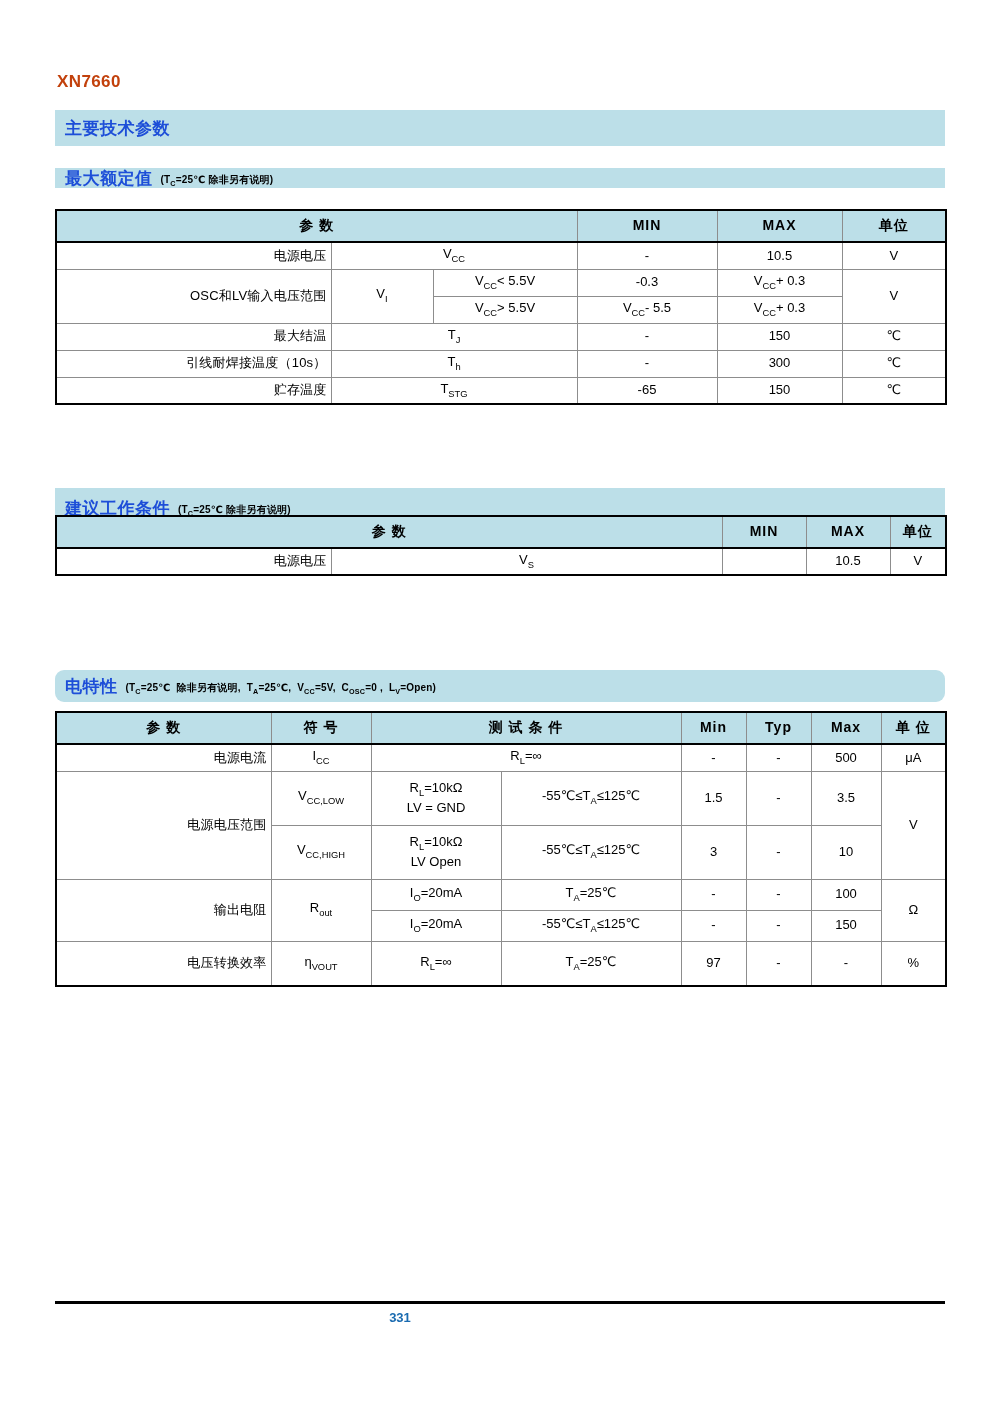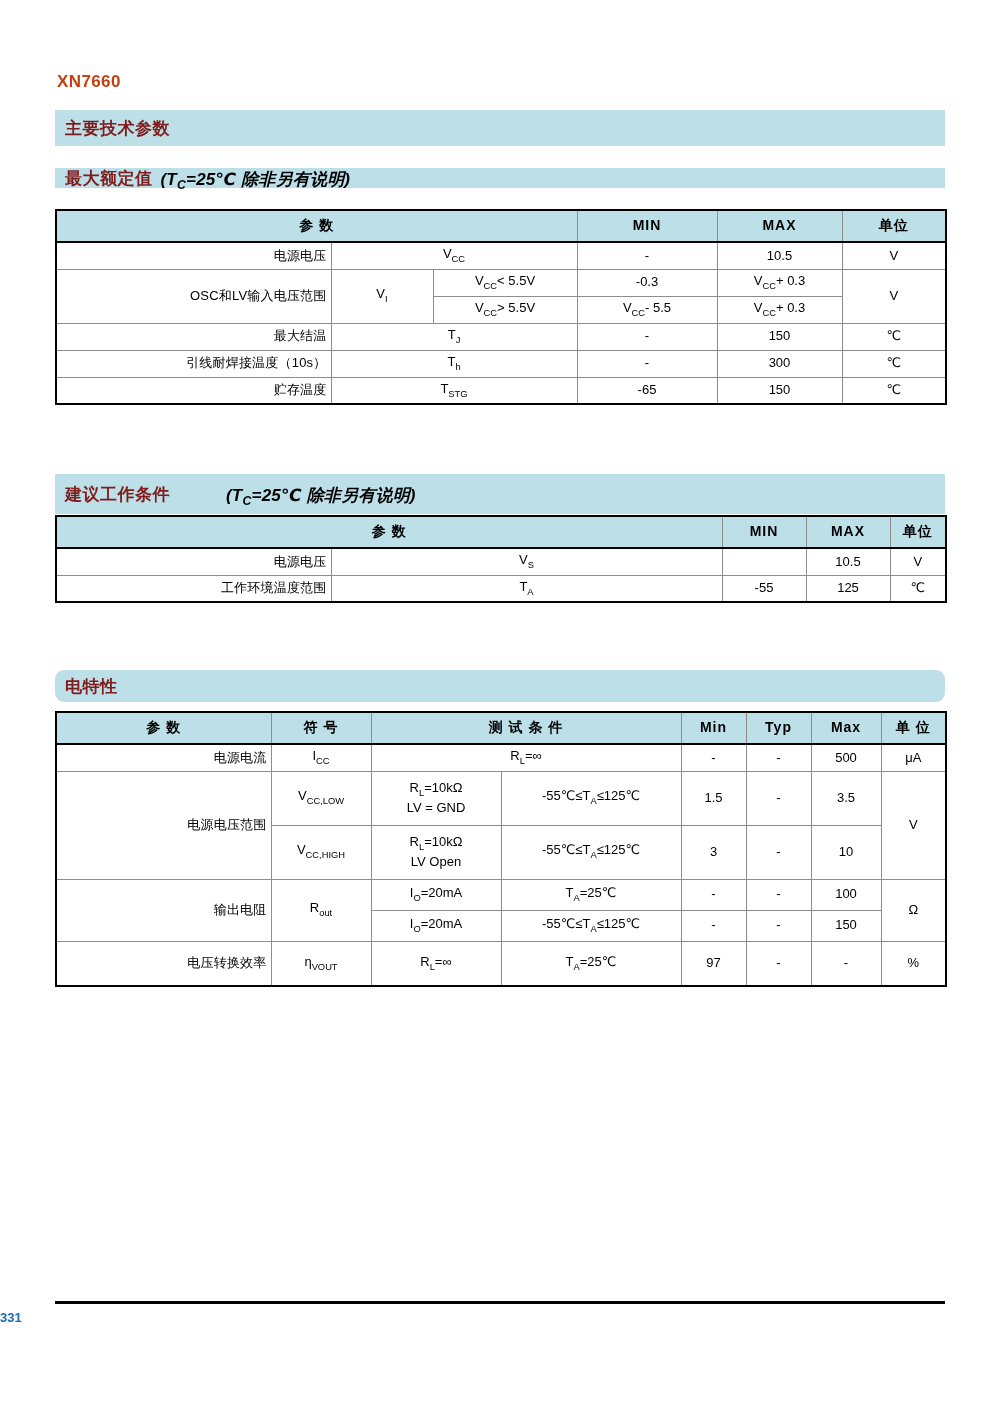--- a/index.html
+++ b/index.html
@@ -40,38 +40,37 @@
     width: 890px;
     background: #bcdfe8;
     box-sizing: border-box;
     display: flex;
     align-items: center;
     padding-left: 10px;
   }
   .band .band-title {
     font-size: 17px;
     font-weight: bold;
-    color: #7f1d1d;
+    color: #1d4ed8;
     letter-spacing: 0.5px;
   }
   .band .band-sub {
-    font-size: 17px;
+    font-size: 10px;
     font-weight: bold;
     margin-left: 8px;
     position: relative;
     top: 2px;
     letter-spacing: 0.2px;
     white-space: nowrap;
-    font-style: italic;
   }
   sub { font-size: 0.72em; }
 
   #band-main  { top: 110px; height: 36px; }
   #band-abs   { top: 168px; height: 20px; }
-  #band-rec   { top: 474px; height: 40px; gap: 48px; }
+  #band-rec   { top: 488px; height: 40px; }
   #band-elec  { top: 670px; height: 32px; border-radius: 9px; }
 
   
   table.dt {
     position: absolute;
     border-collapse: collapse;
     table-layout: fixed;
     background: #ffffff;
   }
   table.dt td, table.dt th {
@@ -114,21 +113,21 @@
     top: 1301px;
     width: 890px;
     height: 0;
     border-top: 3px solid #000;
   }
   .footer-page {
     position: absolute;
     left: 0;
     top: 1310px;
     width: 800px;
-    text-align: left;
+    text-align: center;
     font-size: 13px;
     font-weight: bold;
     color: #1a6bb0;
   }
 </style>
 </head>
 <body>
 
 <div class="page">
 
@@ -233,32 +232,26 @@
       </tr>
     </thead>
     <tbody>
       <tr>
         <td class="lft lb">电源电压</td>
         <td><span>V</span><sub>S</sub></td>
         <td></td>
         <td>10.5</td>
         <td class="rb">V</td>
       </tr>
-      <tr>
-        <td class="lft lb">工作环境温度范围</td>
-        <td><span>T</span><sub>A</sub></td>
-        <td>-55</td>
-        <td>125</td>
-        <td class="rb">℃</td>
-      </tr>
     </tbody>
   </table>
 
   <div class="band" id="band-elec">
     <span class="band-title">电特性</span>
+    <span class="band-sub">(T<sub>C</sub>=25℃&nbsp; 除非另有说明,&nbsp; T<sub>A</sub>=25℃,&nbsp; V<sub>CC</sub>=5V,&nbsp; C<sub>OSC</sub>=0 ,&nbsp; L<sub>V</sub>=Open)</span>
   </div>
 
   <table class="dt" id="table-elec">
     <colgroup>
       <col style="width:215px">
         <col style="width:100px">
         <col style="width:130px">
       <col style="width:180px">
         <col style="width:65px">
         <col style="width:65px">

